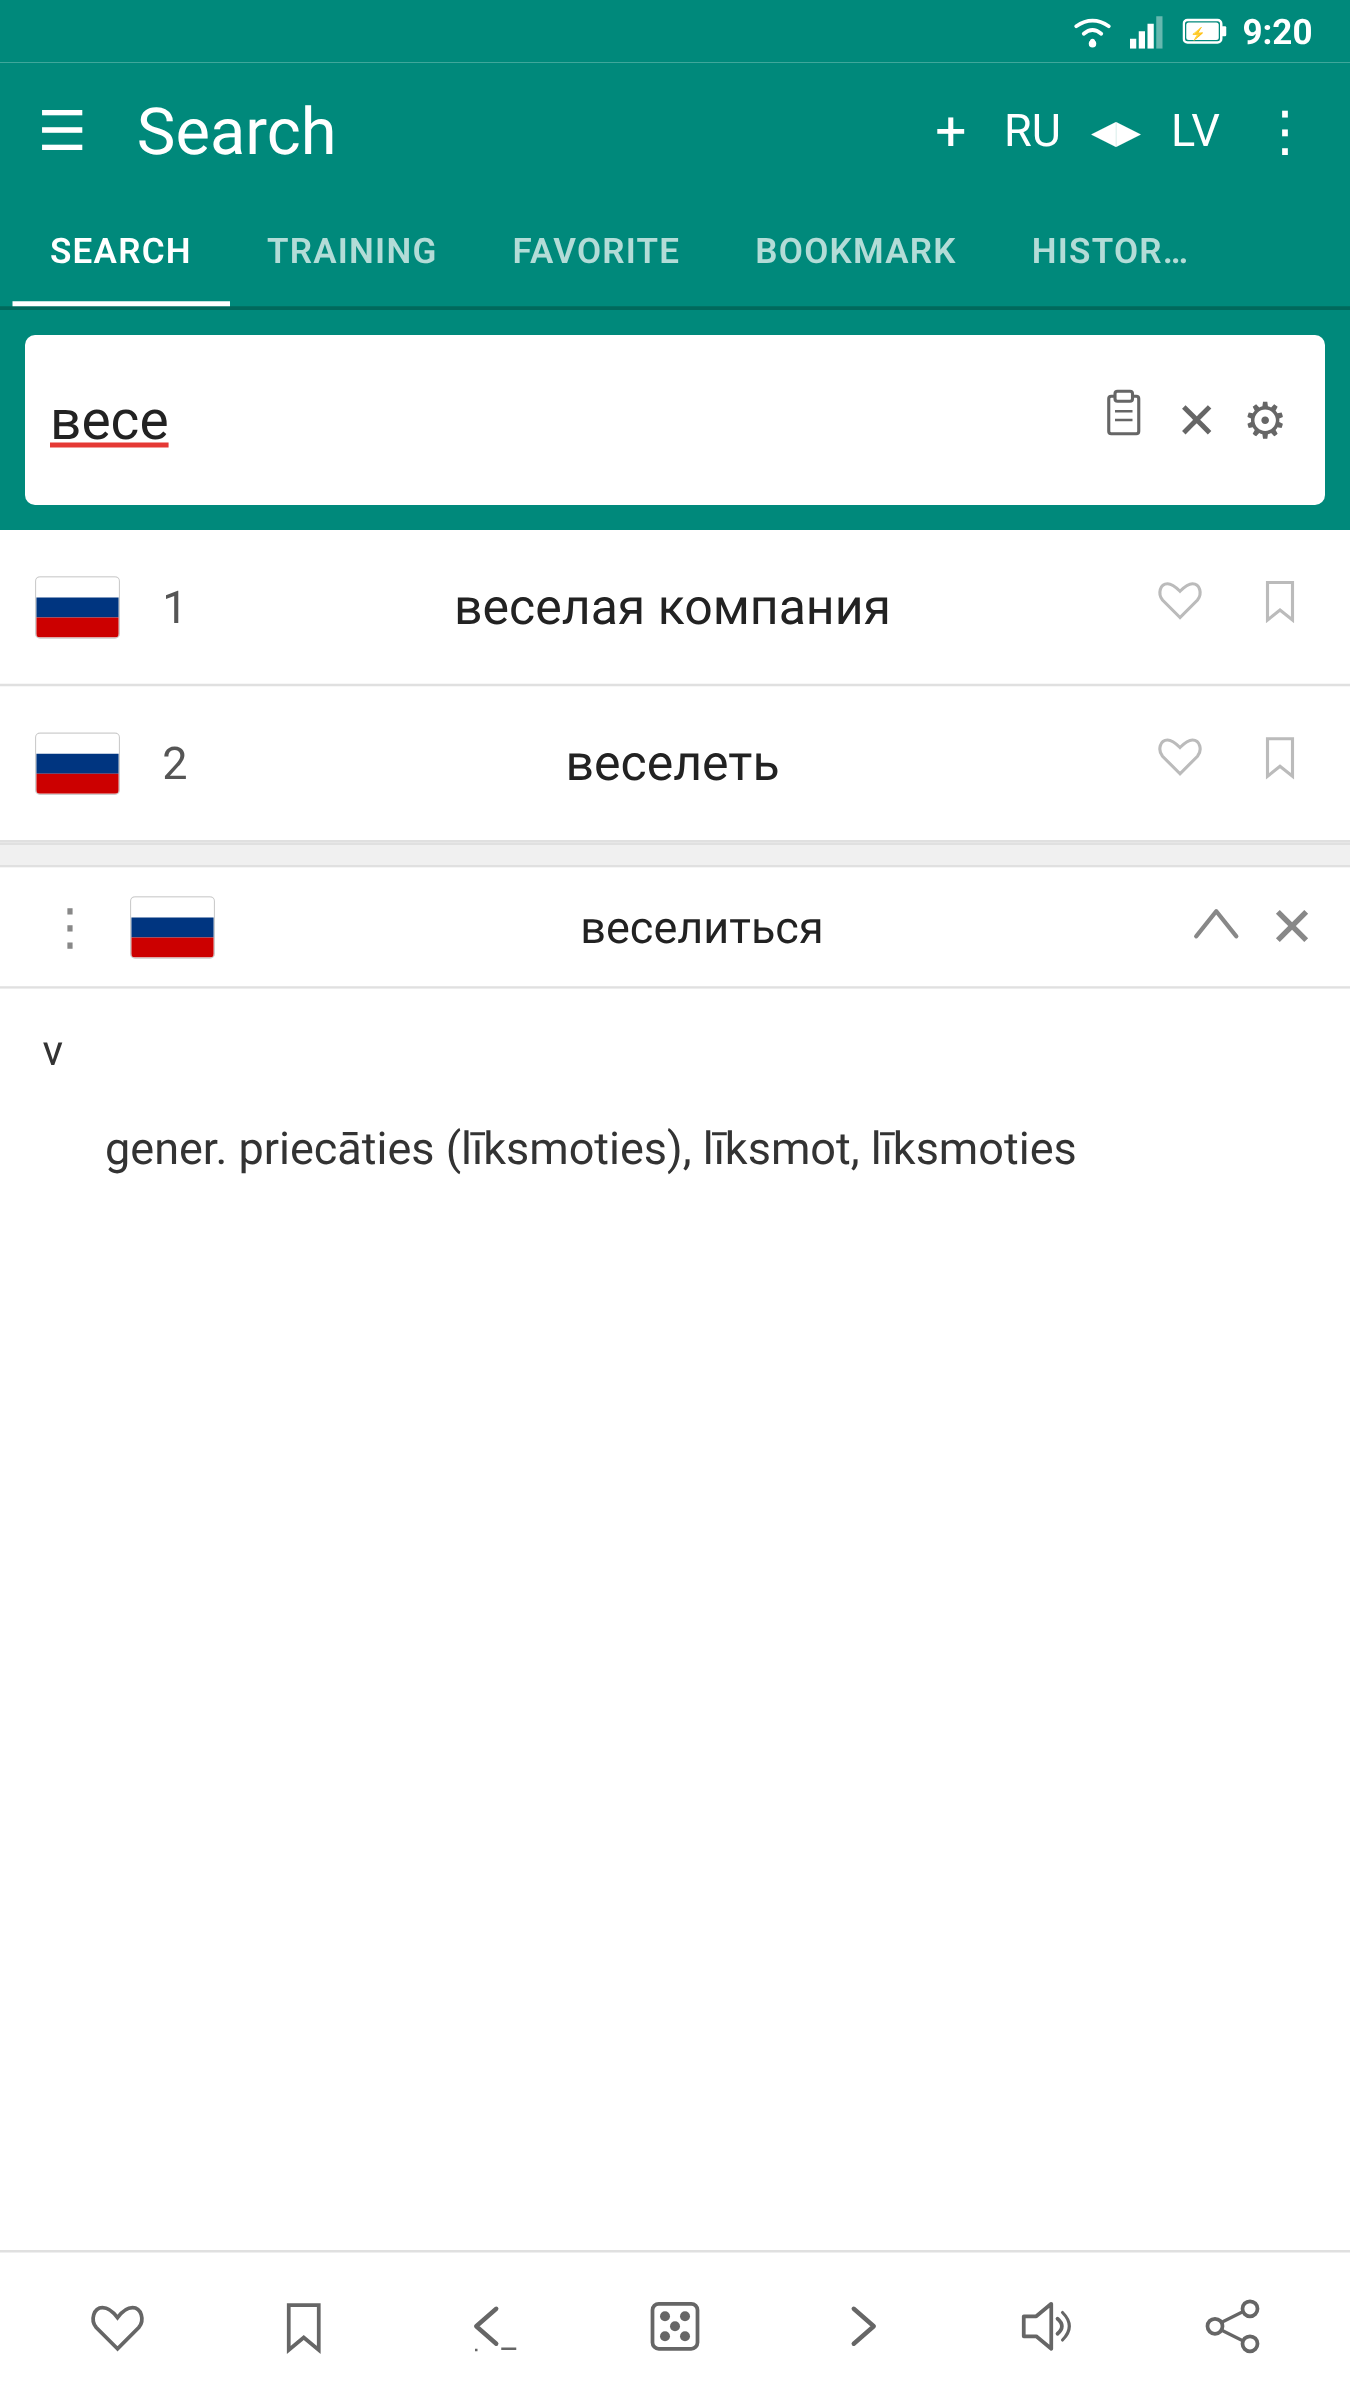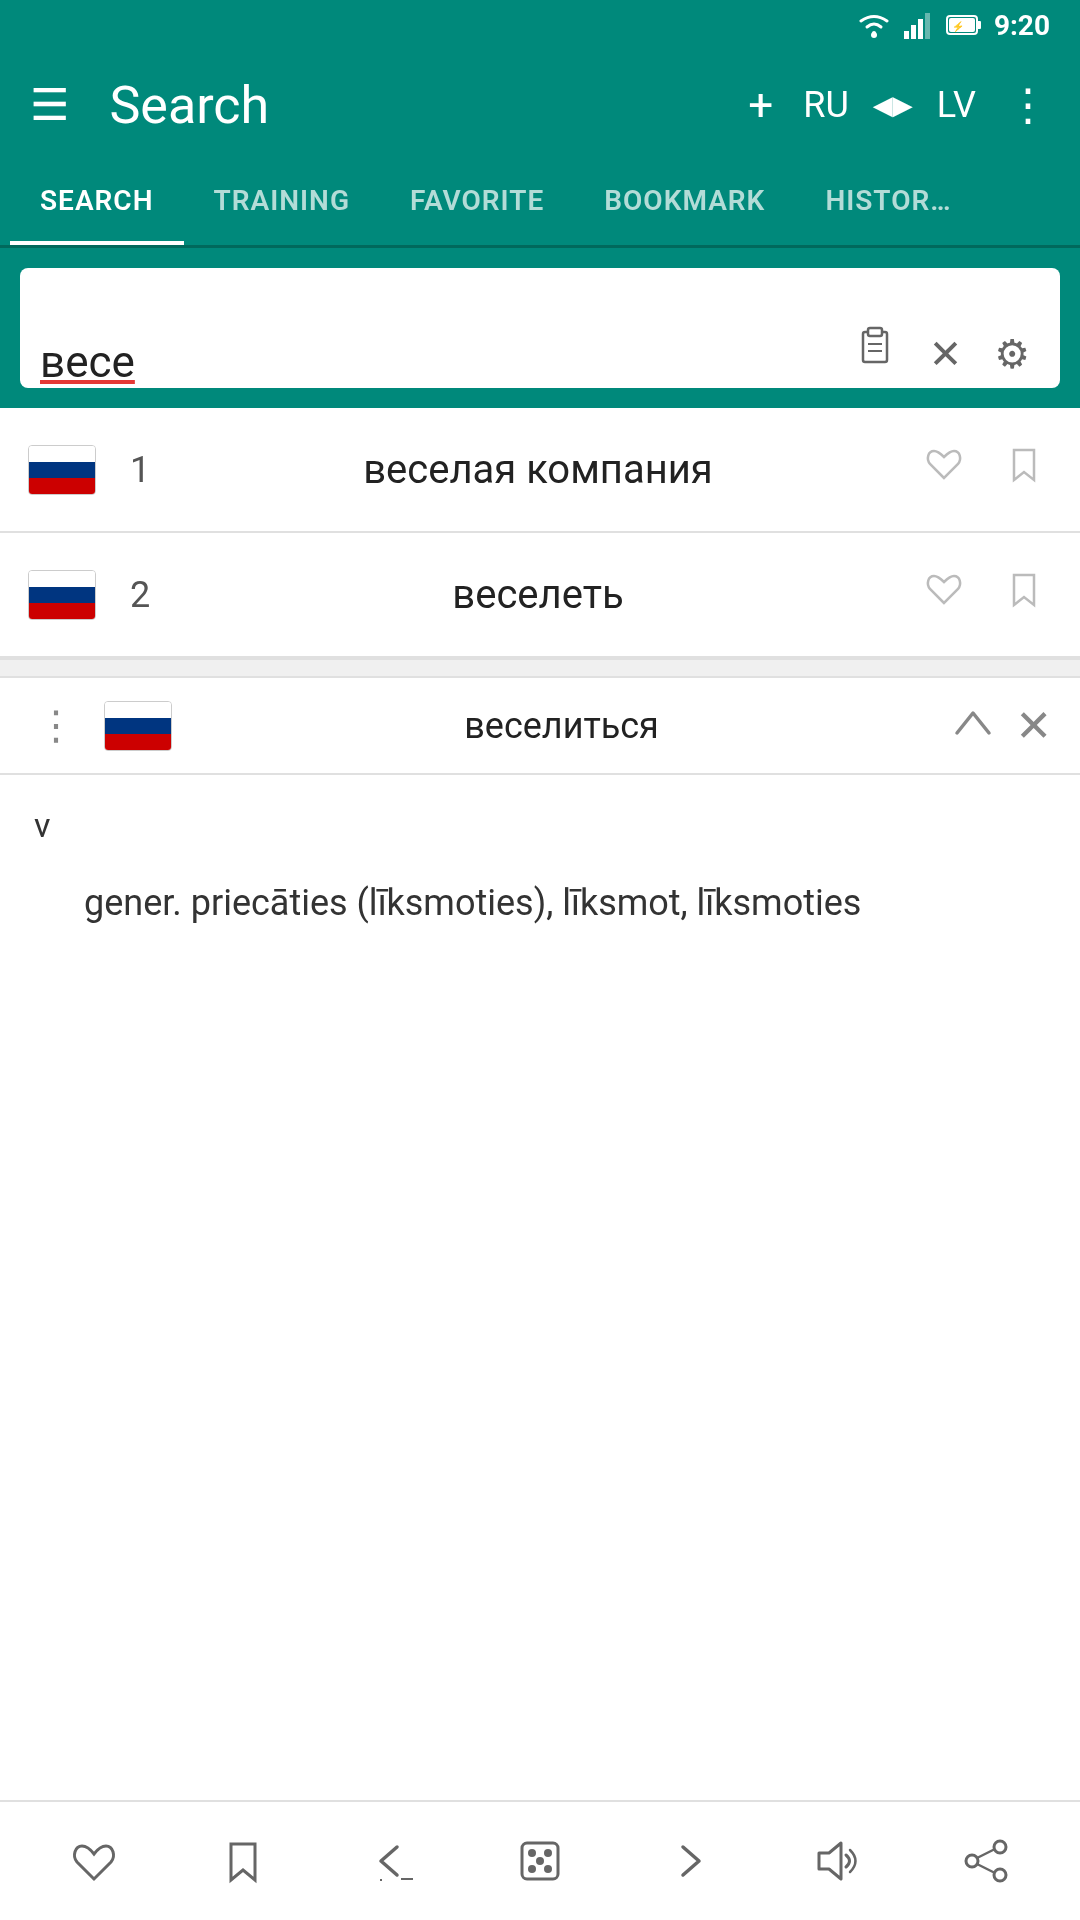--- a/index.html
+++ b/index.html
@@ -92,24 +92,24 @@
 
     
     .search-box-wrapper {
       background: #00897B;
       padding: 20px 20px 20px 20px;
     }
     .search-box {
       background: #fff;
       border-radius: 8px;
       display: flex;
-      align-items: flex-end;
+      align-items: center;
       padding: 0 20px;
-      height: 120px;
-      gap: 12px;
+      height: 136px;
+      gap: 0;
     }
     .search-input-text {
       flex: 1;
       font-size: 44px;
       color: #222;
       border: none;
       outline: none;
       text-decoration: underline;
       text-decoration-color: #e53935;
     }

